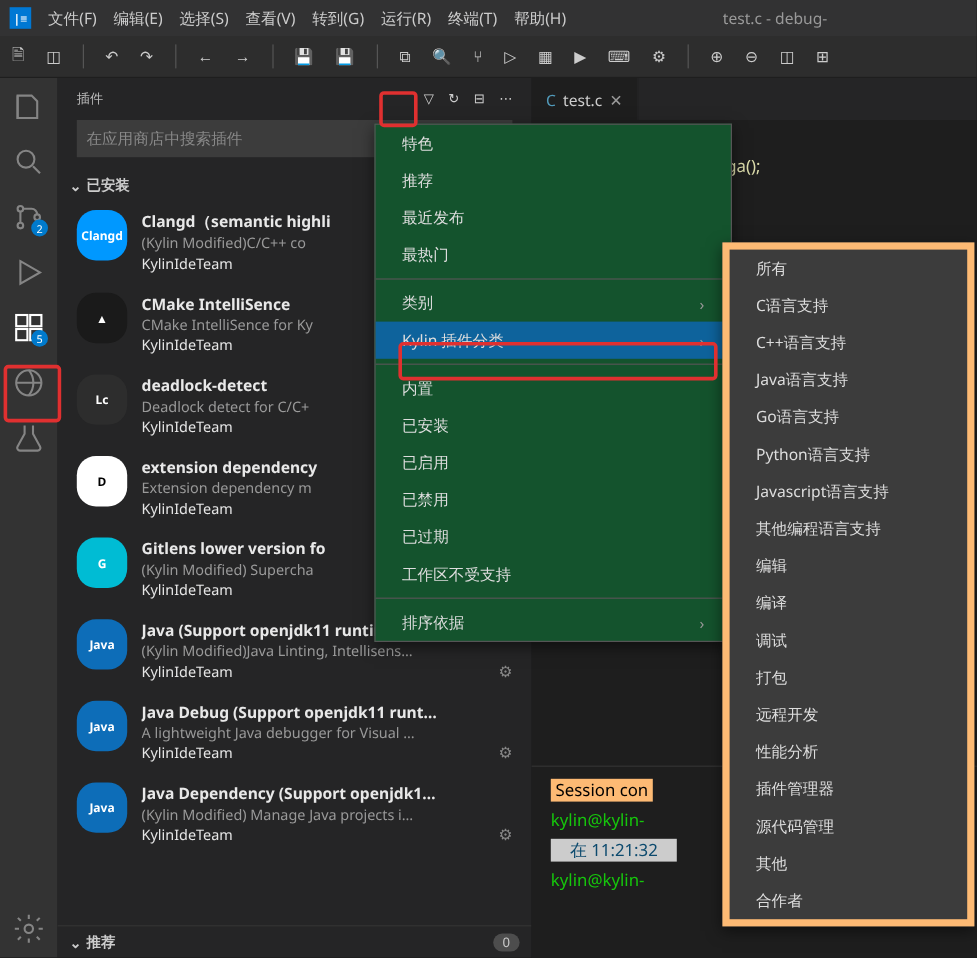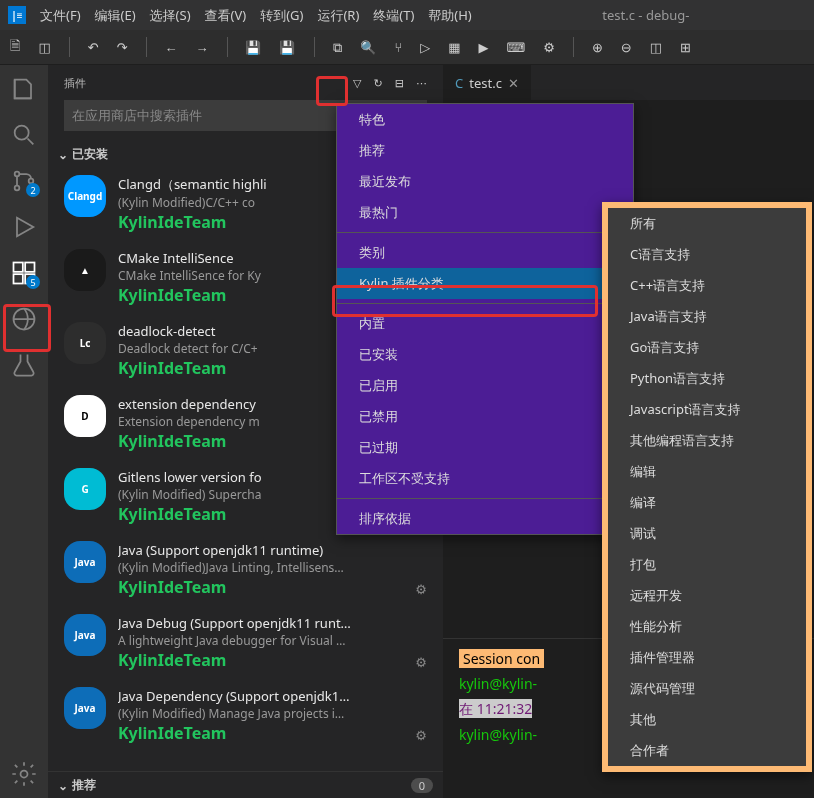--- a/index.html
+++ b/index.html
@@ -17,38 +17,38 @@
 .ab-bottom{margin-top:auto;margin-bottom:10px}
 .sidebar{width:395px;background:#252526;display:flex;flex-direction:column}
 .sb-header{height:35px;display:flex;align-items:center;justify-content:space-between;padding:0 16px;font-size:11px;color:#bbb}
 .sb-actions{display:flex;gap:12px;color:#ccc}
 .sb-search{margin:0 16px 10px;background:#3c3c3c;padding:6px 8px;color:#888;font-size:13px}
 .sb-section{padding:4px 10px;display:flex;align-items:center;gap:4px;font-size:12px;font-weight:bold;cursor:pointer}
 .ext-list{overflow:hidden}
 .ext-item{display:flex;gap:12px;padding:8px 16px;cursor:pointer}
 .ext-icon{width:42px;height:42px;border-radius:16px;flex-shrink:0;display:flex;align-items:center;justify-content:center;font-size:10px;color:#fff;font-weight:bold}
 .ext-info{flex:1;min-width:0}
-.ext-name{font-weight:normal;color:#e8e8e8;white-space:nowrap;overflow:hidden;text-overflow:ellipsis}
+.ext-name{font-weight:bold;color:#e8e8e8;white-space:nowrap;overflow:hidden;text-overflow:ellipsis}
 .ext-desc{color:#999;font-size:12px;white-space:nowrap;overflow:hidden;text-overflow:ellipsis}
-.ext-author{color:#22c55e;font-size:16px;font-weight:bold}
+.ext-author{color:#e5e5e5;font-size:12px;font-weight:normal}
 .ext-gear{color:#888;align-self:flex-end}
 .sb-footer{padding:4px 10px;display:flex;align-items:center;justify-content:space-between;margin-top:auto;border-top:1px solid #333}
 .badge-count{background:#4d4d4d;color:#ccc;border-radius:10px;padding:0 8px;font-size:11px}
 .editor{flex:1;background:#1e1e1e;position:relative}
 .tabs{height:35px;background:#252526;display:flex}
 .tab{padding:0 12px;display:flex;align-items:center;gap:6px;background:#1e1e1e;border-right:1px solid #252526;font-size:13px}
 .tab-close{color:#999;cursor:pointer}
 .code{padding:10px 20px;font-family:monospace;font-size:14px;color:#d4d4d4}
 .terminal{position:absolute;bottom:0;left:0;right:0;height:160px;background:#1e1e1e;padding:10px 16px;font-family:monospace;font-size:14px;border-top:1px solid #333}
 .term-session{background:#fdba74;color:#000;padding:0 4px}
 .term-prompt{color:#16c60c;font-weight:normal}
-.term-time-bg{background:#ccc;color:#701a75;padding:0 0}
+.term-time-bg{background:#ccc;color:#0c4a6e;padding:0 16px}
 .term-blue{color:#3b8eea;font-weight:bold}
 .term-yellow{color:#e5e510}
-.menu1{position:absolute;left:336px;top:103px;width:298px;background:#4c1d95;border:1px solid #555;box-shadow:0 4px 12px rgba(0,0,0,.5);z-index:10}
+.menu1{position:absolute;left:312px;top:103px;width:298px;background:#14532d;border:1px solid #555;box-shadow:0 4px 12px rgba(0,0,0,.5);z-index:10}
 .menu2{position:absolute;left:602px;top:202px;width:210px;background:#3c3c3c;border:6px solid #fdba74;box-shadow:0 4px 12px rgba(0,0,0,.5);z-index:11}
 .mi{padding:6px 22px;cursor:pointer;display:flex;justify-content:space-between;align-items:center;color:#ddd;font-size:13px}
 .mi.sel{background:#0e639c}
 .msep{height:1px;background:#555;margin:4px 0}
 .chev{color:#999}
 .redbox{position:absolute;border:3px solid #e03030;border-radius:4px;z-index:20;pointer-events:none}
 .chevdown::before{content:"⌄";display:inline-block}
 </style>
 </head>
 <body>

